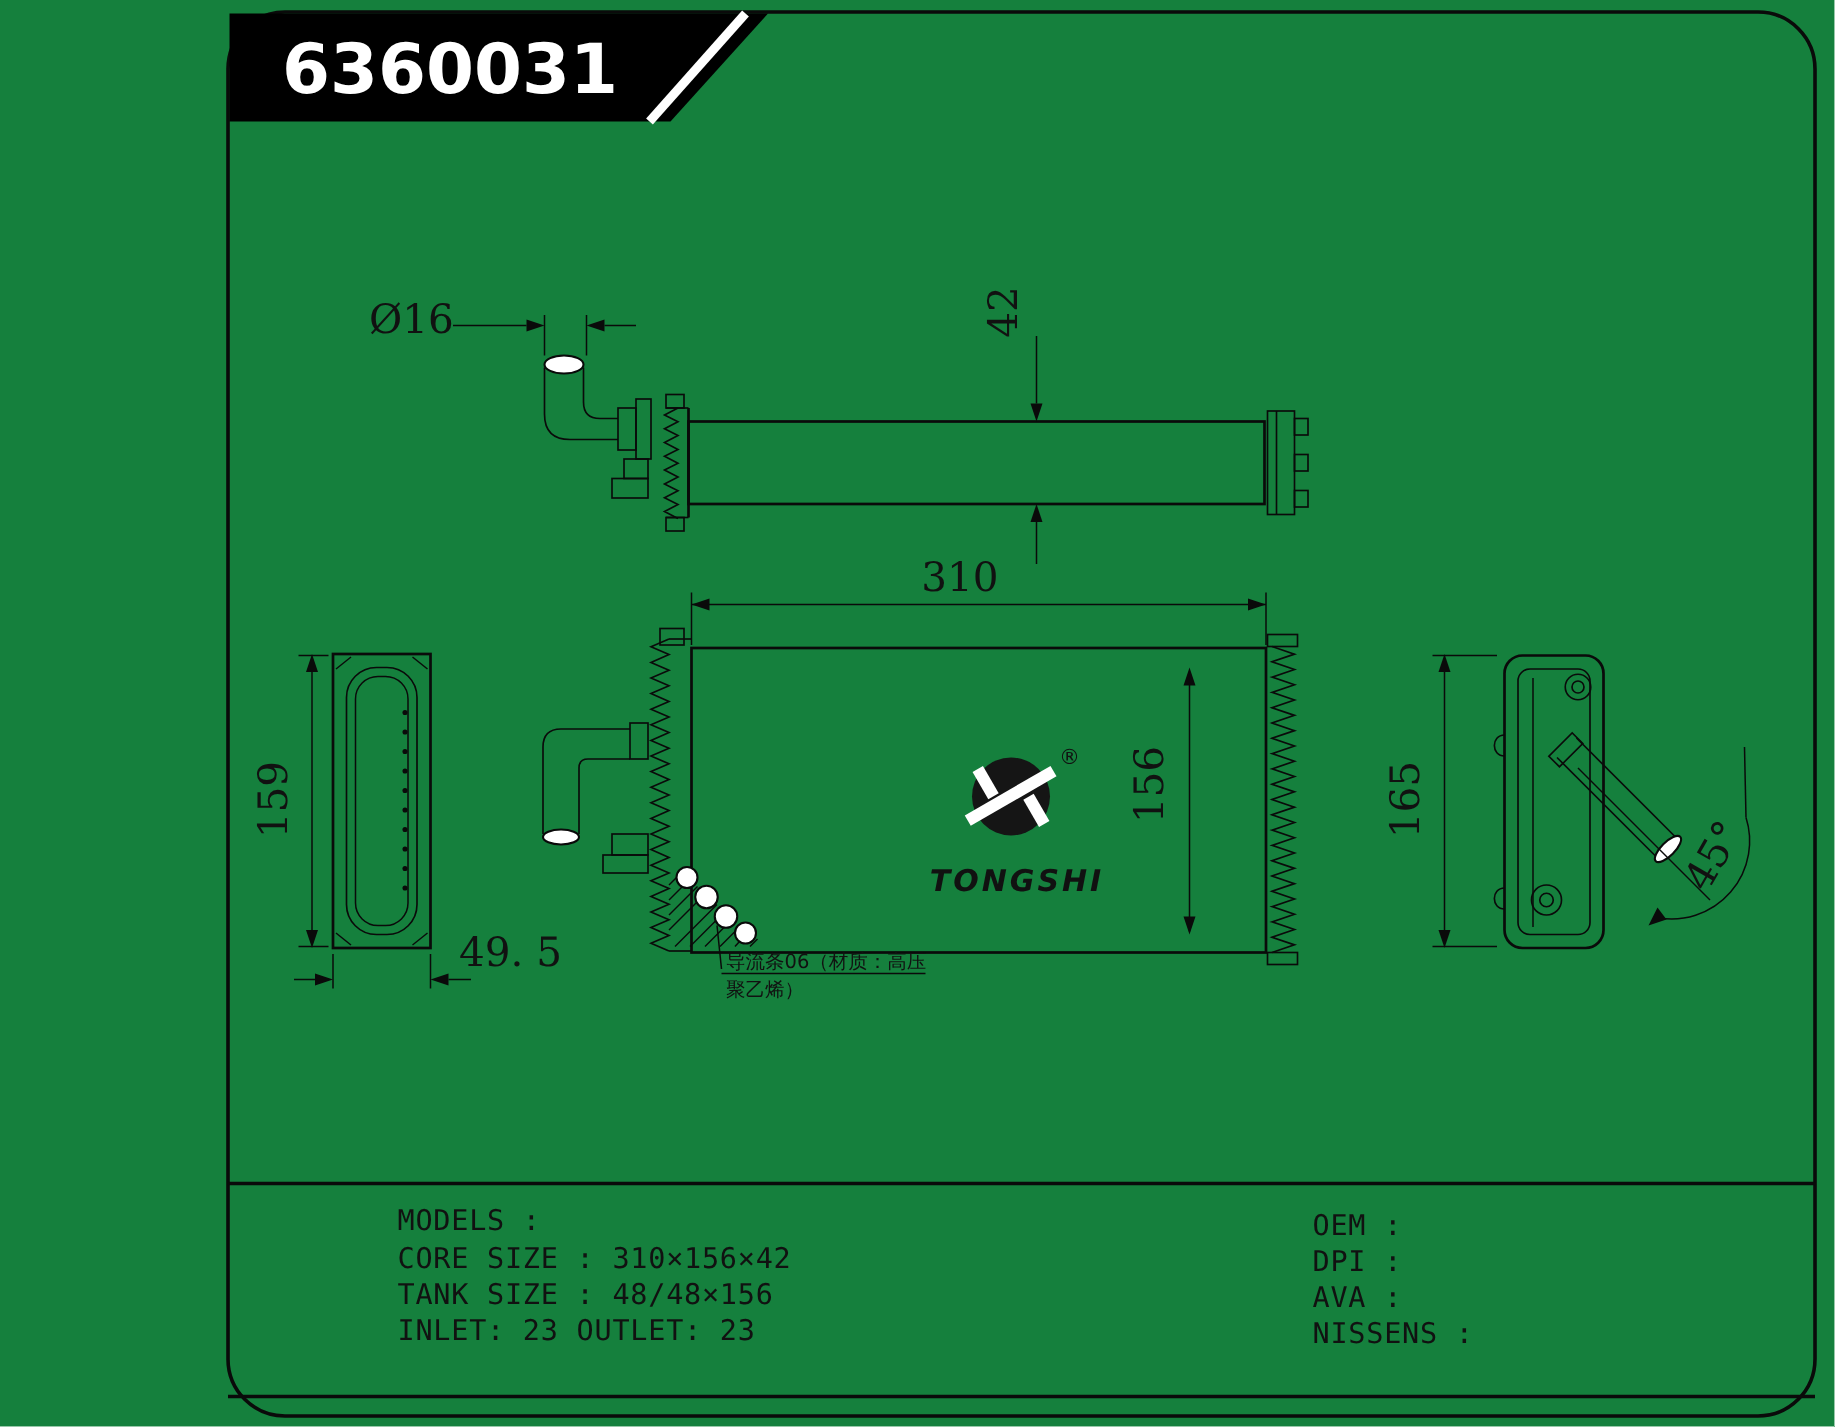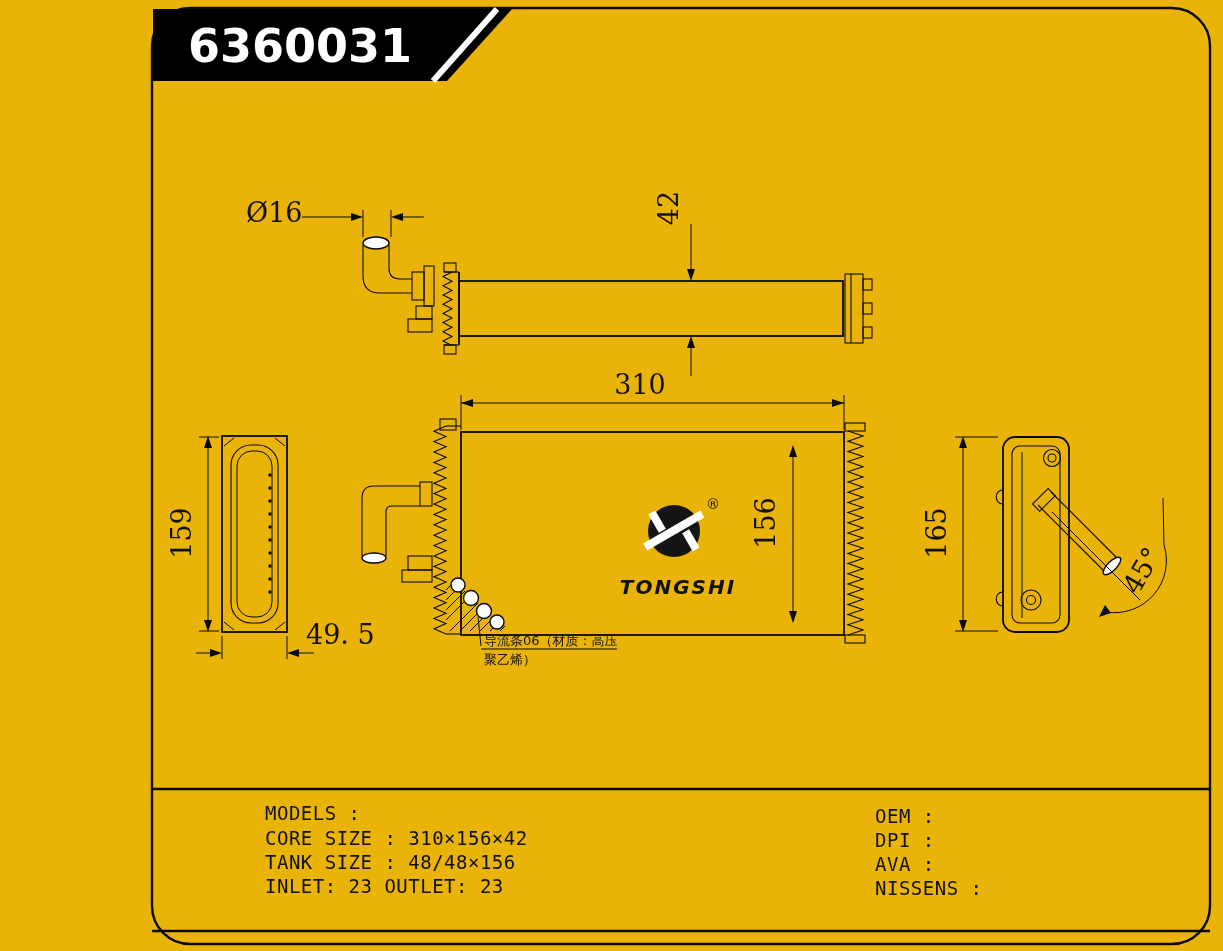--- a/index.html
+++ b/index.html
@@ -1,16 +1,16 @@
 <!DOCTYPE html>
 <html><head>
 <meta charset="utf-8">
 <style>
   html,body { margin:0; padding:0; background:#ffffff; }
-  #page { position:relative; width:1223px; height:951px; background:#eab308; overflow:hidden; }
+  #page { position:relative; width:1223px; height:951px; background:#15803d; overflow:hidden; }
   svg { display:block; }
   .outline  { fill:none; stroke:#0a0a0a; stroke-width:1.8; }
   .thick    { fill:none; stroke:#0a0a0a; stroke-width:2.4; }
   .detail   { fill:none; stroke:#0a0a0a; stroke-width:1.1; }
   .dimline  { fill:none; stroke:#0a0a0a; stroke-width:1; }
   .arrow    { fill:#0a0a0a; stroke:none; }
   .whitefill{ fill:#ffffff; stroke:#0a0a0a; stroke-width:1.4; }
   .dimtext  { font-family:"DejaVu Serif","Liberation Serif",serif; font-size:27px; fill:#111; }
   .spectext { font-family:"DejaVu Sans Mono","Liberation Mono",monospace; font-size:19px; fill:#111; letter-spacing:0.5px; }
   .callouttext { font-family:"DejaVu Sans","Liberation Sans",sans-serif; font-size:13px; fill:#111; }

